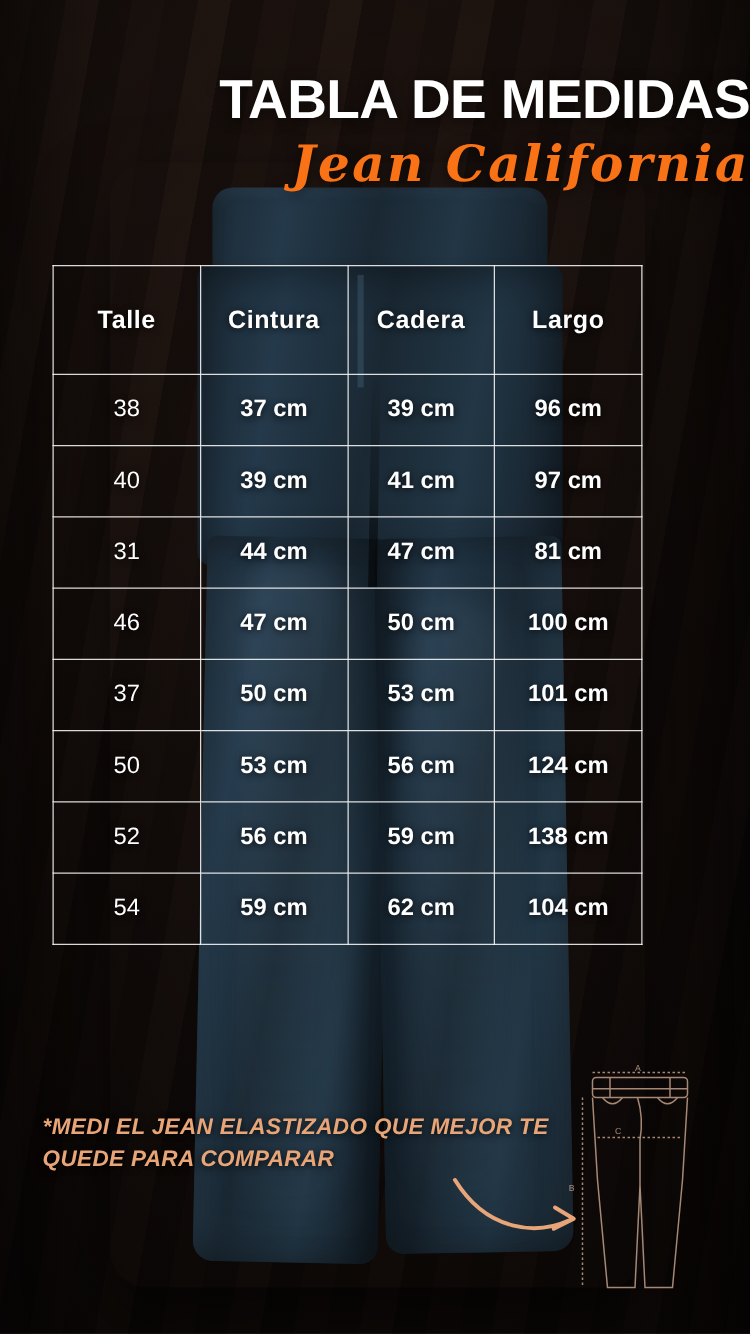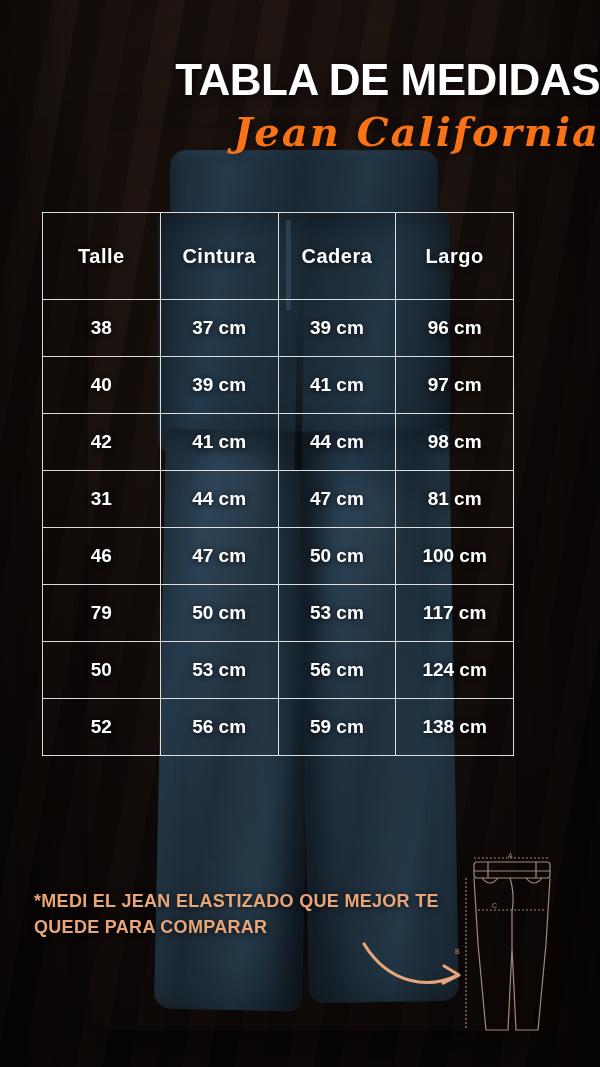--- a/index.html
+++ b/index.html
@@ -158,35 +158,36 @@
     font-size: 20px;
     font-weight: bold;
     letter-spacing: 0.5px;
   }
   table.size-table td {
     height: 54px;
     font-size: 19px;
     font-weight: bold;
   }
   table.size-table td.col-talle {
-    font-weight: bold;
+    font-weight: normal;
   }
 
   
   #note {
     position: absolute;
     left: 34px;
     top: 888px;
     width: 420px;
     color: #e8a578;
     font-size: 18px;
     font-weight: bold;
     line-height: 1.45;
     letter-spacing: 0.3px;
     text-shadow: 0 1px 6px rgba(0,0,0,0.75);
+    font-style: italic;
   }
   #arrow {
     position: absolute;
     left: 360px;
     top: 938px;
     width: 110px;
     height: 56px;
   }
 
   
@@ -244,54 +245,54 @@
         <td>39 cm</td>
         <td>96 cm</td>
       </tr>
       <tr>
         <td class="col-talle">40</td>
         <td>39 cm</td>
         <td>41 cm</td>
         <td>97 cm</td>
       </tr>
       <tr>
-        <td class="col-talle">42</td>
-        <td>41 cm</td>
-        <td>44 cm</td>
-        <td>98 cm</td>
-      </tr>
-      <tr>
         <td class="col-talle">31</td>
         <td>44 cm</td>
         <td>47 cm</td>
         <td>81 cm</td>
       </tr>
       <tr>
         <td class="col-talle">46</td>
         <td>47 cm</td>
         <td>50 cm</td>
         <td>100 cm</td>
       </tr>
       <tr>
-        <td class="col-talle">79</td>
+        <td class="col-talle">37</td>
         <td>50 cm</td>
         <td>53 cm</td>
-        <td>117 cm</td>
+        <td>101 cm</td>
       </tr>
       <tr>
         <td class="col-talle">50</td>
         <td>53 cm</td>
         <td>56 cm</td>
         <td>124 cm</td>
       </tr>
       <tr>
         <td class="col-talle">52</td>
         <td>56 cm</td>
         <td>59 cm</td>
         <td>138 cm</td>
+      </tr>
+      <tr>
+        <td class="col-talle">54</td>
+        <td>59 cm</td>
+        <td>62 cm</td>
+        <td>104 cm</td>
       </tr>
     </tbody>
   </table>
 </div>
 
 <div id="note">*MEDI EL JEAN ELASTIZADO QUE MEJOR TE QUEDE PARA COMPARAR</div>
 
 <svg id="arrow" viewBox="0 0 110 56">
   <path d="M4 6 C 30 48, 70 50, 96 38" fill="none" stroke="#e8a578" stroke-width="3.2" stroke-linecap="round"></path>
   <path d="M84 28 L 99 37 L 83 45" fill="none" stroke="#e8a578" stroke-width="3.2" stroke-linecap="round" stroke-linejoin="round"></path>

